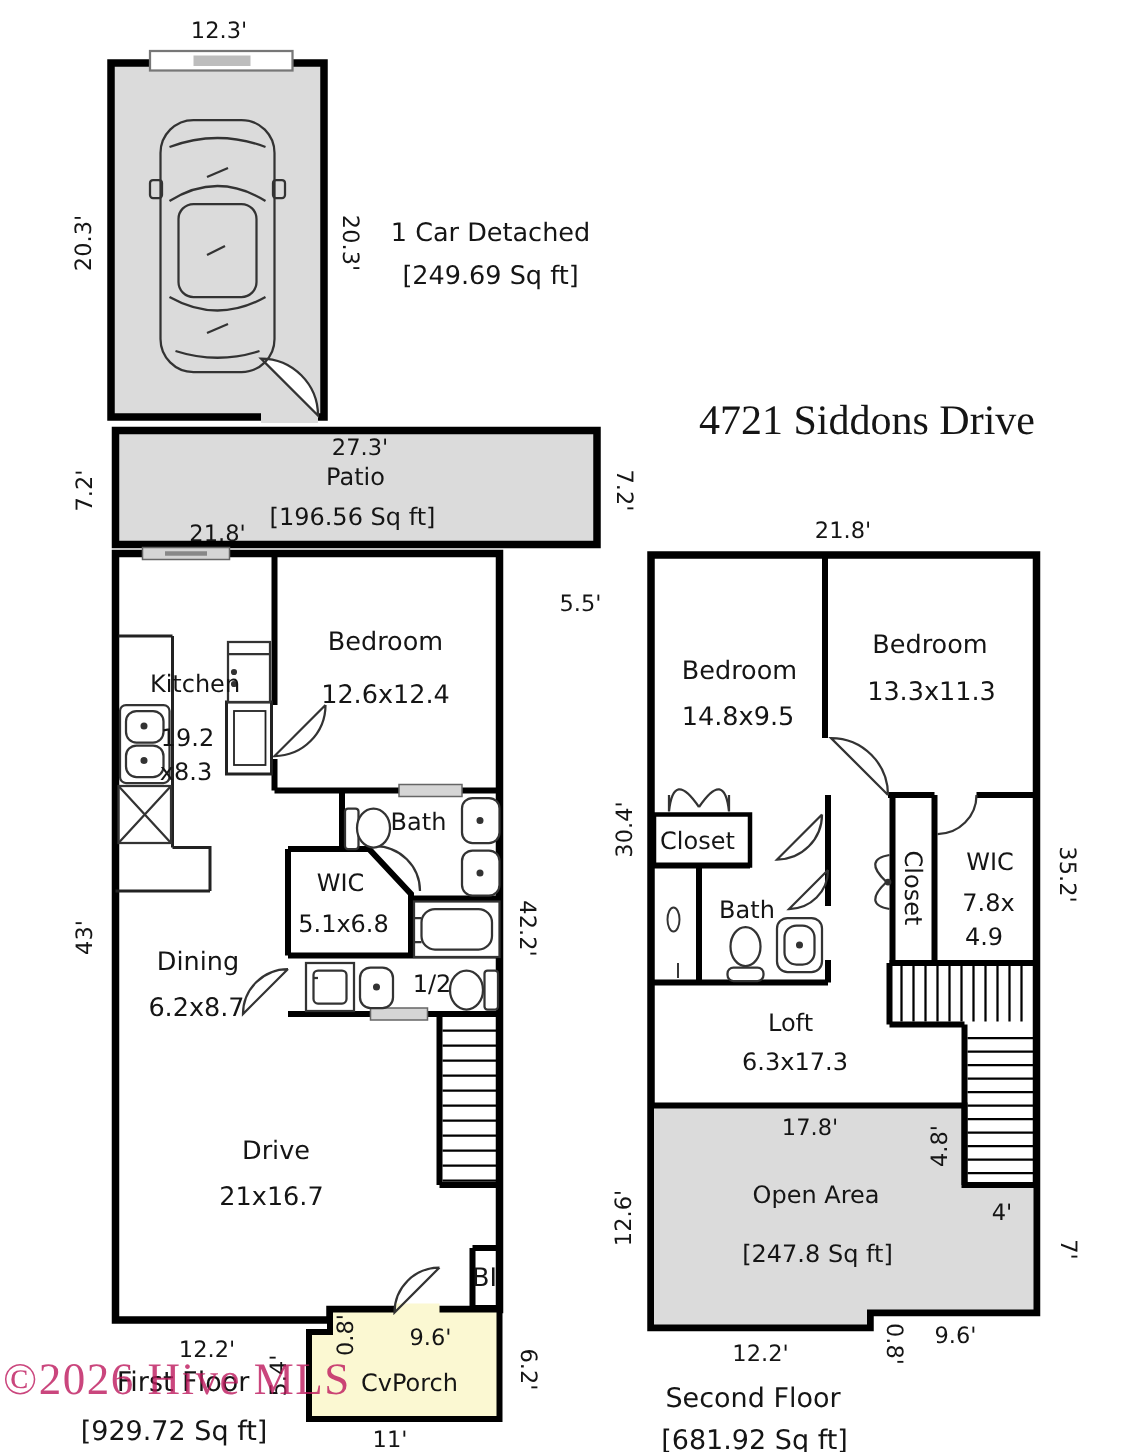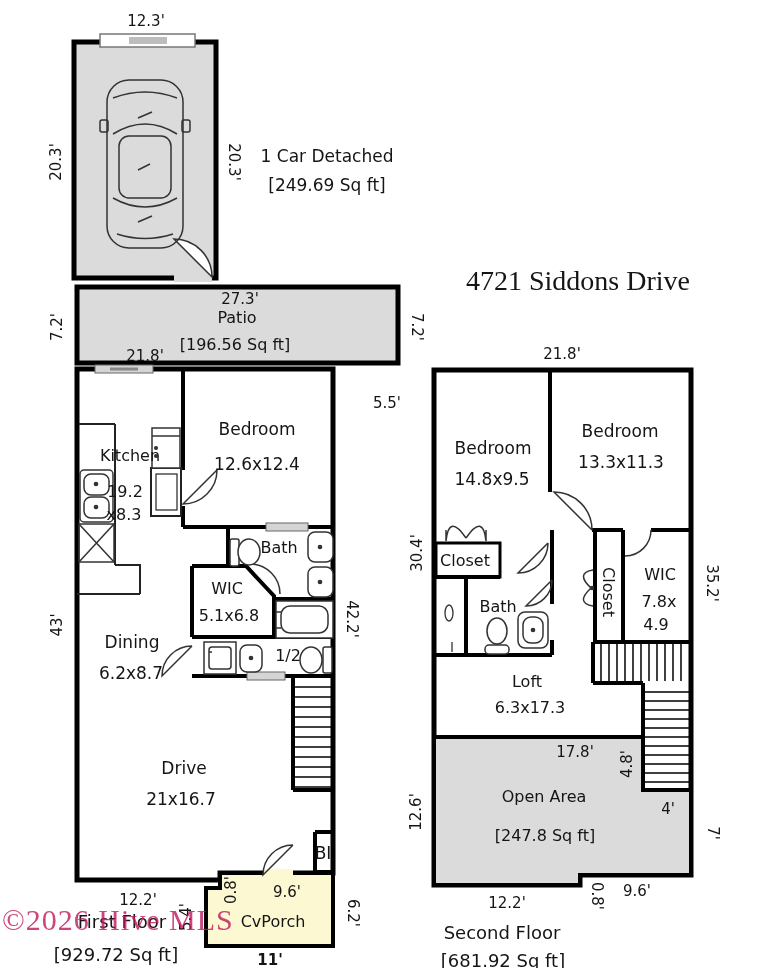--- a/index.html
+++ b/index.html
@@ -221,40 +221,40 @@
 <div class="lbl rr" style="left:351px;top:619px;">42.2'</div>
 <div class="lbl room" style="left:184px;top:768px;">Drive</div>
 <div class="lbl room" style="left:181px;top:799px;">21x16.7</div>
 <div class="lbl sm" style="left:323px;top:853px;">BI</div>
 <div class="lbl" style="left:138px;top:900px;">12.2'</div>
 <div class="lbl rl" style="left:186px;top:917px;">5.4'</div>
 <div class="lbl rl" style="left:231px;top:890px;">0.8'</div>
 <div class="lbl" style="left:287px;top:892px;">9.6'</div>
 <div class="lbl med" style="left:273px;top:922px;">CvPorch</div>
 <div class="lbl rr" style="left:352px;top:913px;">6.2'</div>
-<div class="lbl" style="left:270px;top:960px;font-weight:bold;">11'</div>
+<div class="lbl" style="left:260px;top:960px;">11'</div>
 <div class="lbl big" style="left:122px;top:922px;">First Floor</div>
 <div class="lbl big" style="left:116px;top:955px;">[929.72 Sq ft]</div>
 
 <div class="lbl" style="left:562px;top:354px;">21.8'</div>
 <div class="lbl room" style="left:493px;top:448px;">Bedroom</div>
 <div class="lbl room" style="left:492px;top:479px;">14.8x9.5</div>
 <div class="lbl room" style="left:620px;top:431px;">Bedroom</div>
 <div class="lbl room" style="left:621px;top:462px;">13.3x11.3</div>
 <div class="lbl rl" style="left:417px;top:553px;">30.4'</div>
 <div class="lbl rr" style="left:711px;top:583px;">35.2'</div>
 <div class="lbl med" style="left:465px;top:561px;">Closet</div>
 <div class="lbl med" style="left:498px;top:607px;">Bath</div>
 <div class="lbl med rr" style="left:608px;top:592px;">Closet</div>
 <div class="lbl med" style="left:660px;top:575px;">WIC</div>
 <div class="lbl med" style="left:659px;top:602px;">7.8x</div>
 <div class="lbl med" style="left:656px;top:625px;">4.9</div>
 <div class="lbl med" style="left:527px;top:682px;">Loft</div>
 <div class="lbl med" style="left:530px;top:708px;">6.3x17.3</div>
-<div class="lbl" style="left:540px;top:752px;margin-left:35px;">17.8'</div>
+<div class="lbl" style="left:540px;top:752px;">17.8'</div>
 <div class="lbl med" style="left:544px;top:797px;">Open Area</div>
 <div class="lbl med" style="left:545px;top:824px;margin-top:12px;">[247.8 Sq ft]</div>
 <div class="lbl rl" style="left:627px;top:764px;">4.8'</div>
 <div class="lbl" style="left:668px;top:809px;">4'</div>
 <div class="lbl rl" style="left:416px;top:812px;">12.6'</div>
 <div class="lbl rr" style="left:712px;top:833px;">7'</div>
 <div class="lbl" style="left:507px;top:903px;">12.2'</div>
 <div class="lbl rr" style="left:596px;top:896px;">0.8'</div>
 <div class="lbl" style="left:637px;top:891px;">9.6'</div>
 <div class="lbl big" style="left:502px;top:933px;">Second Floor</div>

